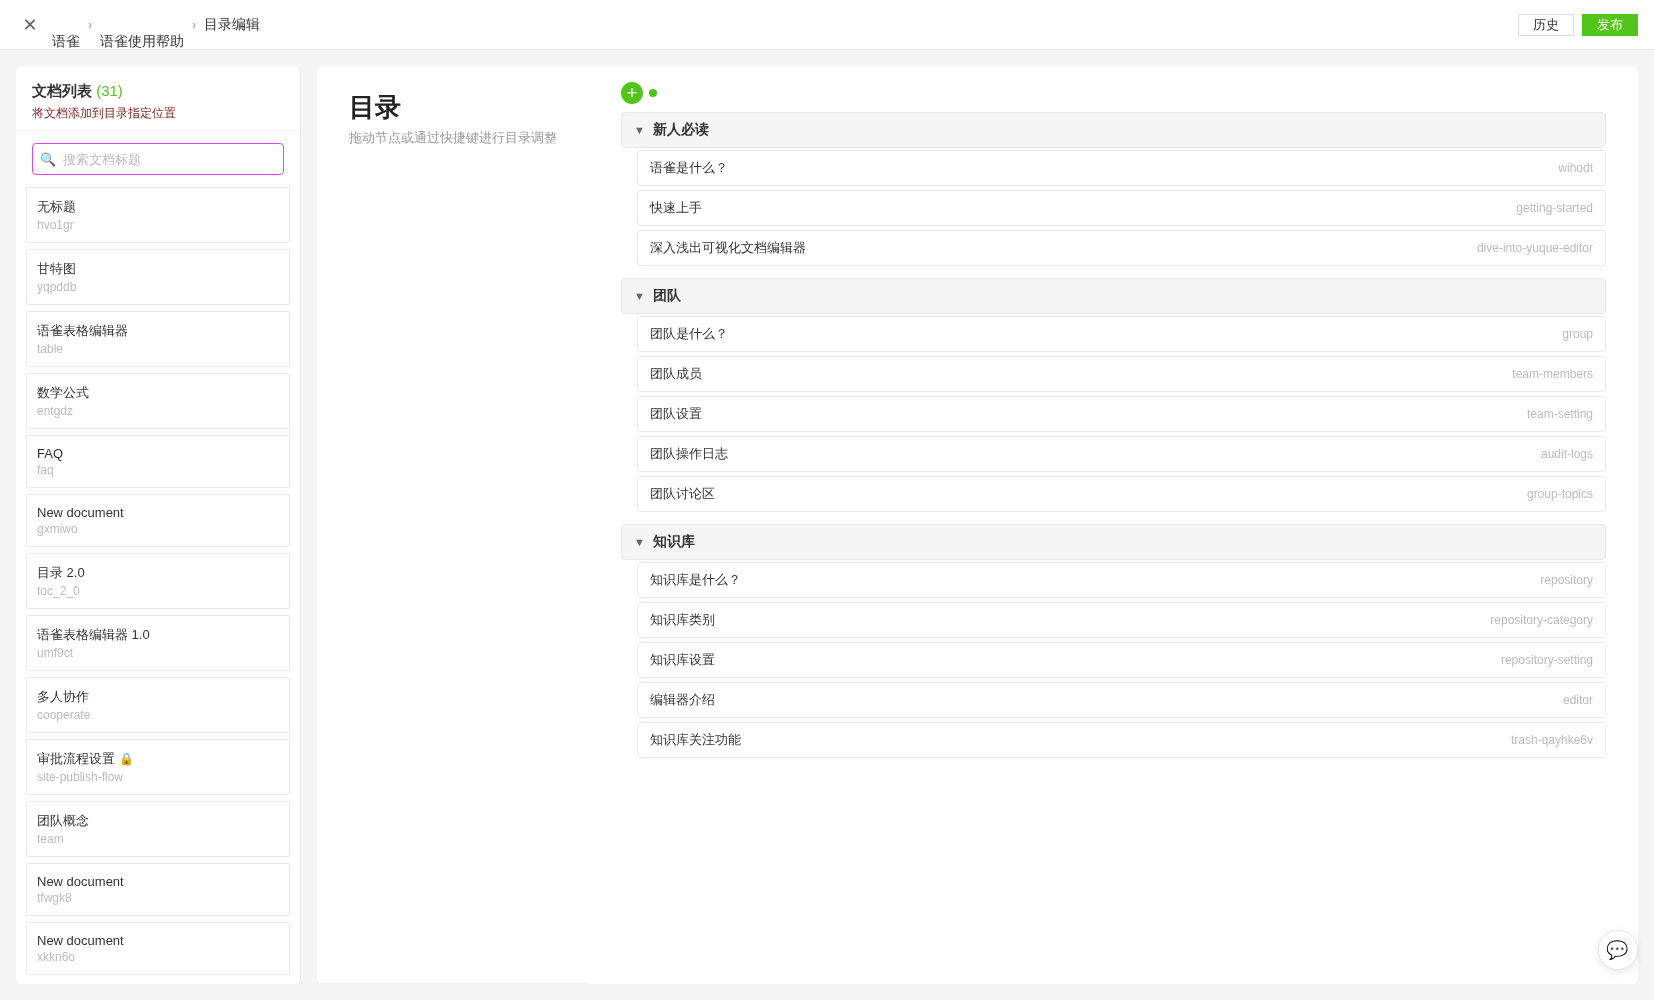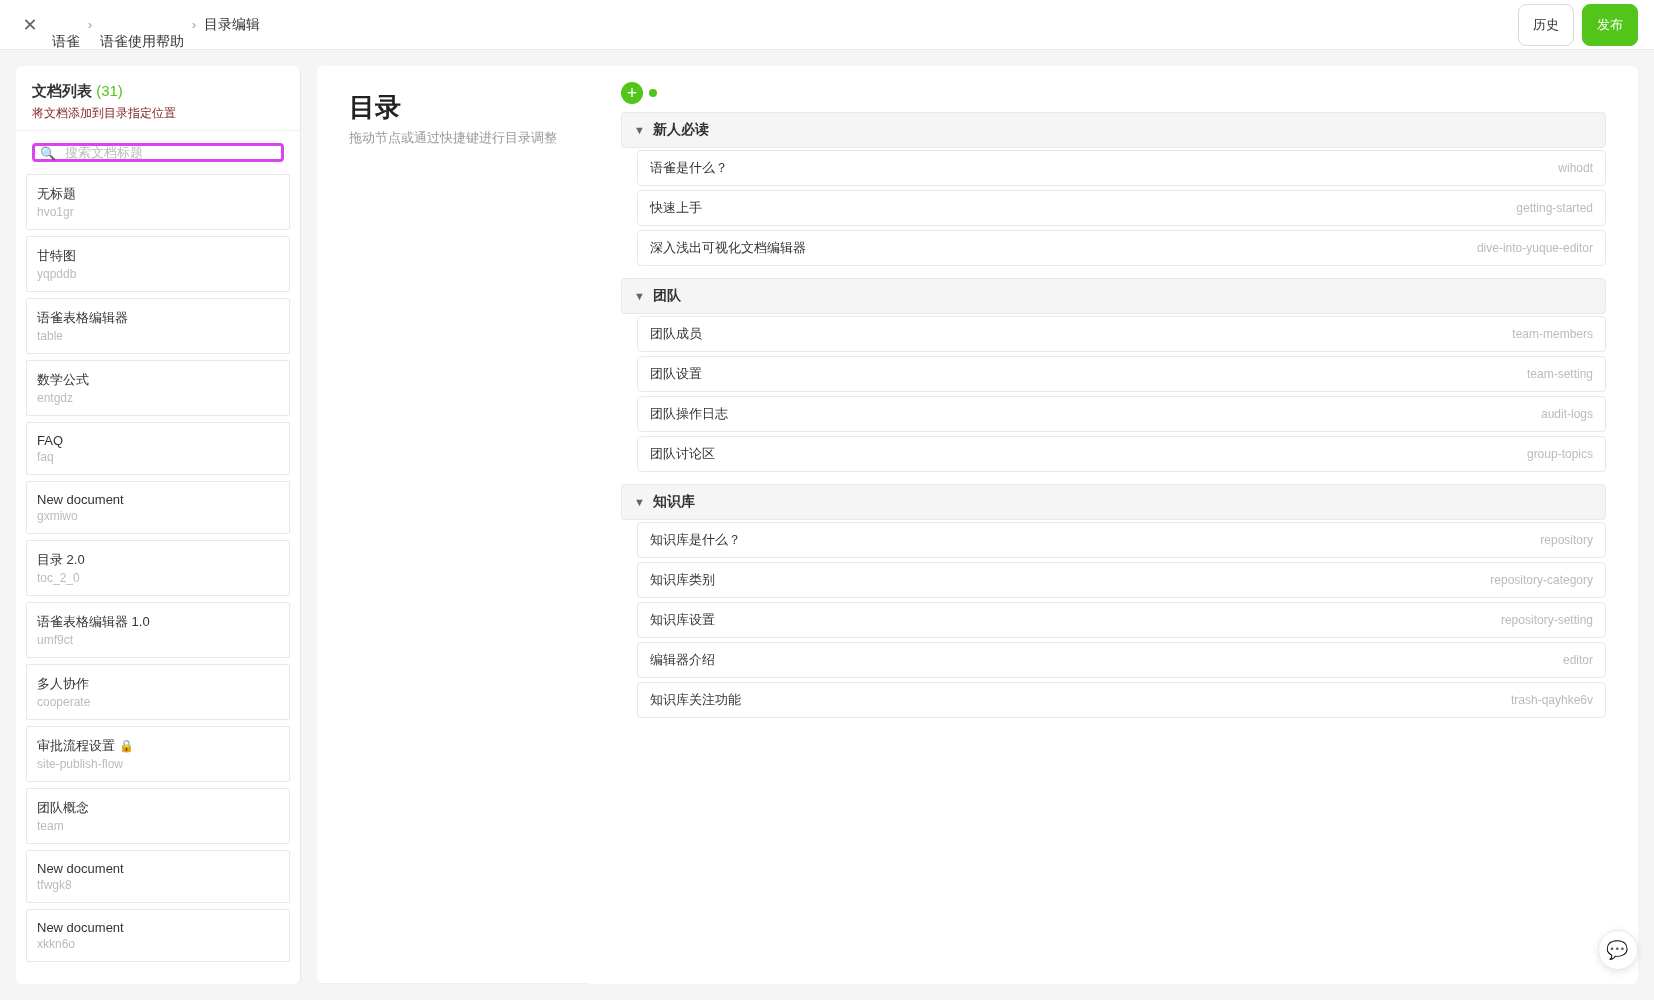--- a/index.html
+++ b/index.html
@@ -54,23 +54,23 @@
     .breadcrumb-current {
       color: #333;
       font-weight: 500;
     }
     .topbar-right {
       display: flex;
       align-items: center;
       gap: 8px;
     }
     .btn-history, .btn-publish {
-      height: 42px;
+      height: 22px;
       padding: 0 14px;
-      border-radius: 8px;
+      border-radius: 0;
       font-size: 13px;
       cursor: pointer;
       border: 1px solid #d9d9d9;
       background: #fff;
       color: #333;
     }
     .btn-publish {
       background: #52c41a;
       color: #fff;
       border-color: #52c41a;
@@ -111,22 +111,22 @@
       font-size: 12px;
       color: #7f1d1d;
       margin-top: 4px;
     }
     .search-box {
       margin: 12px 16px;
       position: relative;
     }
     .search-box input {
       width: 100%;
-      height: 19px;
-      border: 3px solid #d946ef;
+      height: 32px;
+      border: 1px solid #d946ef;
       border-radius: 4px;
       padding: 0 10px 0 30px;
       font-size: 13px;
       outline: none;
       color: #333;
     }
     .search-box input::placeholder { color: #bbb; }
     .search-icon-wrap {
       position: absolute;
       left: 8px;
@@ -418,20 +418,24 @@
               </div>
             </div>
           </div>
           <div class="toc-group">
             <div class="toc-group-header">
               <span class="toc-chevron">▼</span>
               <span class="toc-group-title">团队</span>
             </div>
             <div class="toc-items">
               <div class="toc-item">
+                <span class="toc-item-title">团队是什么？</span>
+                <span class="toc-item-slug">group</span>
+              </div>
+              <div class="toc-item">
                 <span class="toc-item-title">团队成员</span>
                 <span class="toc-item-slug">team-members</span>
               </div>
               <div class="toc-item">
                 <span class="toc-item-title">团队设置</span>
                 <span class="toc-item-slug">team-setting</span>
               </div>
               <div class="toc-item">
                 <span class="toc-item-title">团队操作日志</span>
                 <span class="toc-item-slug">audit-logs</span>

